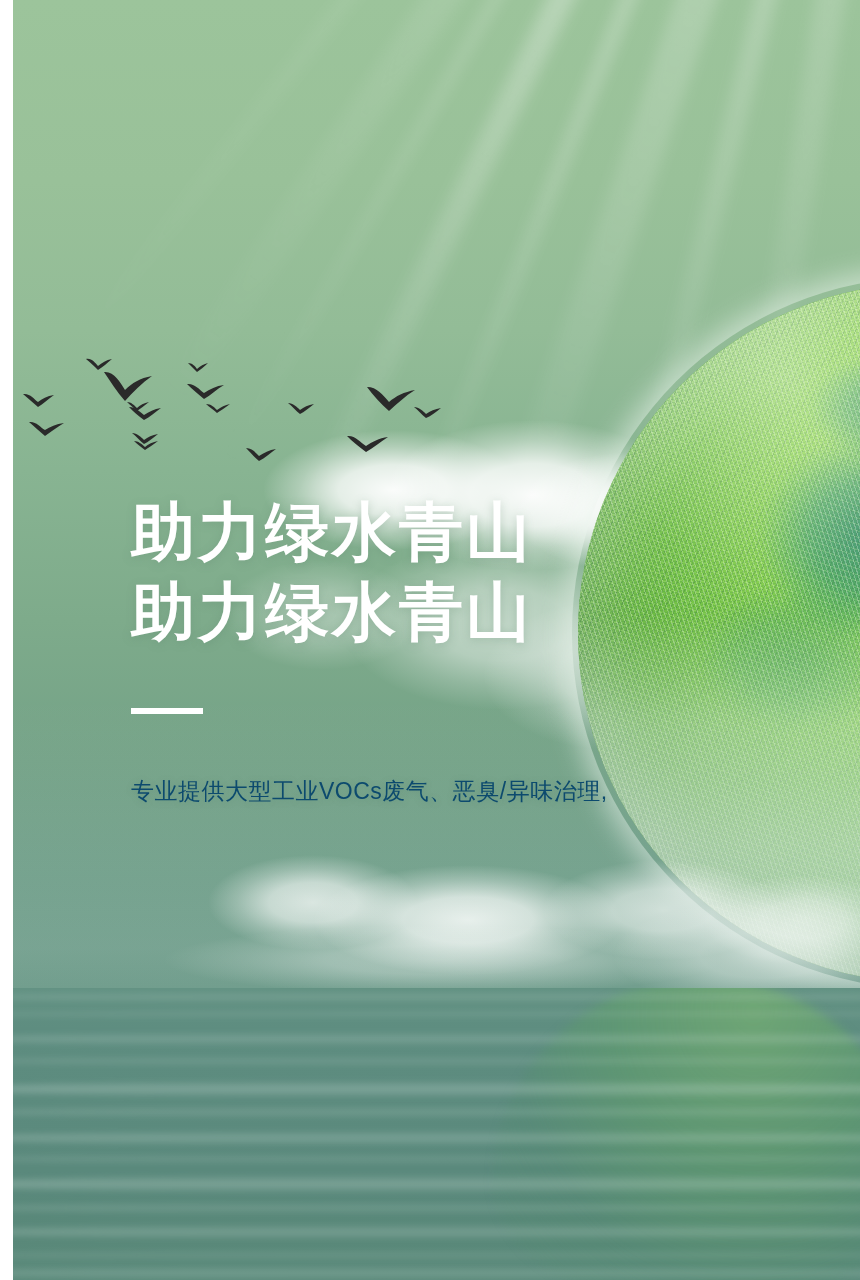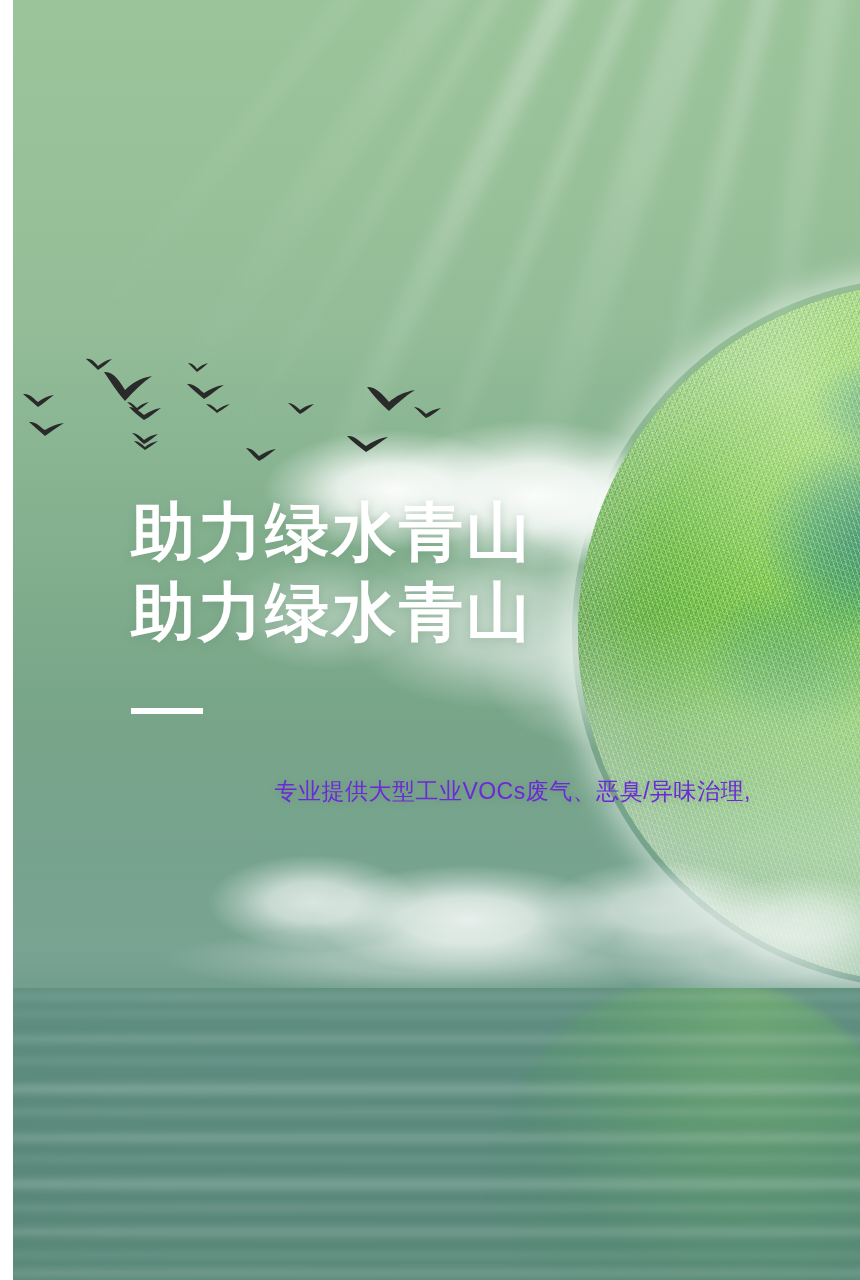--- a/index.html
+++ b/index.html
@@ -219,27 +219,26 @@
     white-space: nowrap;
   }
   .divider {
     width: 72px;
     height: 6px;
     background: #ffffff;
     margin-top: 56px;
   }
   .subtitle {
     margin-top: 56px;
-    color: #6d28d9;
+    color: #0c4a6e;
     font-size: 23px;
     line-height: 42px;
     letter-spacing: 0.5px;
     text-shadow: 0 1px 6px rgba(86,124,102,0.34);
     white-space: nowrap;
-    text-align: right;
   }
 </style>
 </head>
 <body>
 
 <div id="poster">
 
   <div class="sky"></div>
 
   <div class="rays">

